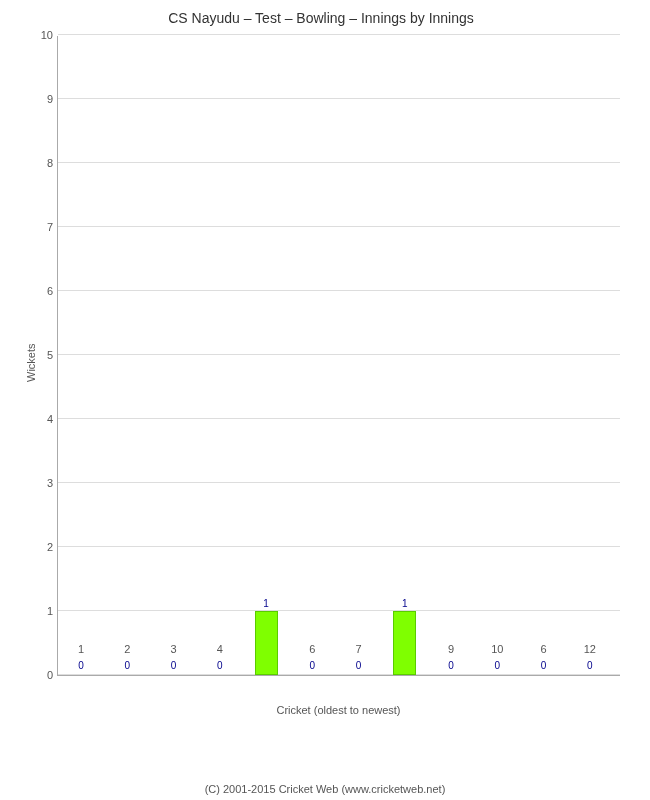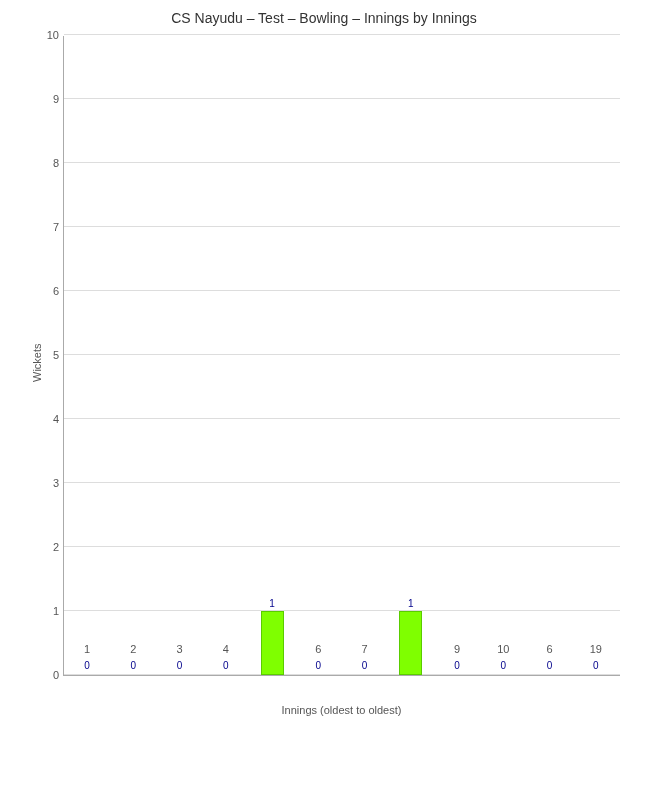--- a/index.html
+++ b/index.html
@@ -9,21 +9,21 @@
       background: #fff;
       font-family: Arial, sans-serif;
       font-size: 12px;
       color: #333;
     }
     .chart-container {
       width: 650px;
       height: 800px;
       position: relative;
       background: #fff;
-      padding: 10px 10px 50px 8px;
+      padding: 10px 10px 50px 2px;
     }
     .chart-title {
       text-align: center;
       font-size: 14px;
       color: #333;
       margin-bottom: 10px;
       font-weight: normal;
     }
     .chart-area {
       position: relative;
@@ -161,20 +161,21 @@
         <div class="data-point" style="left: 292.625px; width: 16px; bottom: 4px;">0</div>
         <div class="x-tick-label" style="left: 346.875px;">8</div>
         <div class="bar" style="left: 335.312px; width: 23.125px; height: 64px;"></div>
         <div class="bar-label" style="left: 331.875px; width: 30px; bottom: 66px;">1</div>
         <div class="x-tick-label" style="left: 393.125px;">9</div>
         <div class="data-point" style="left: 385.125px; width: 16px; bottom: 4px;">0</div>
         <div class="x-tick-label" style="left: 439.375px;">10</div>
         <div class="data-point" style="left: 431.375px; width: 16px; bottom: 4px;">0</div>
         <div class="x-tick-label" style="left: 485.625px;">6</div>
         <div class="data-point" style="left: 477.625px; width: 16px; bottom: 4px;">0</div>
-        <div class="x-tick-label" style="left: 531.875px;">19</div>
+        <div class="x-tick-label" style="left: 531.875px;">12</div>
         <div class="data-point" style="left: 523.875px; width: 16px; bottom: 4px;">0</div>
       </div>
 
-    <div class="x-axis-label">Innings (oldest to oldest)</div>
+    <div class="x-axis-label">Cricket (oldest to newest)</div>
   </div>
 
+  <div class="footer">(C) 2001-2015 Cricket Web (www.cricketweb.net)</div>
 </div>
 
 </body></html>

